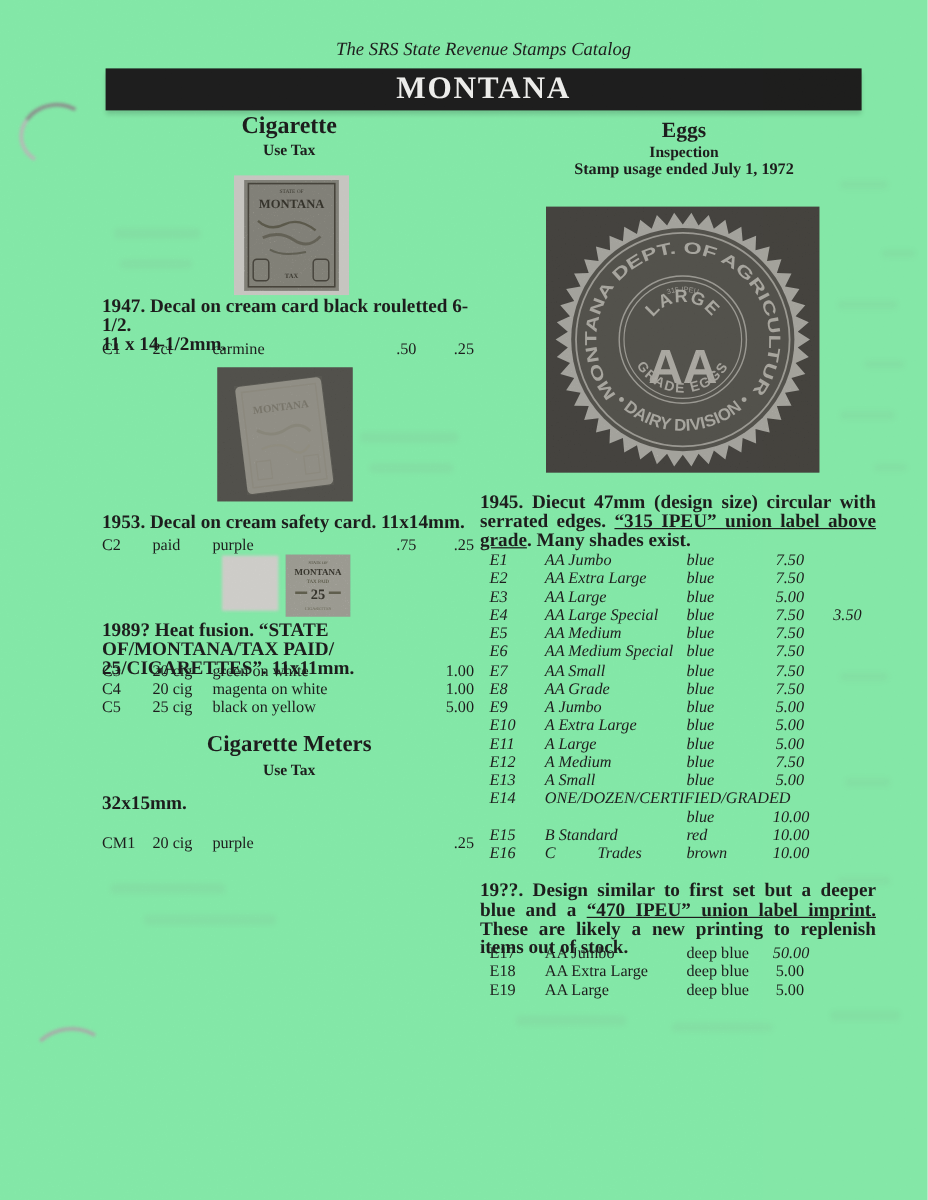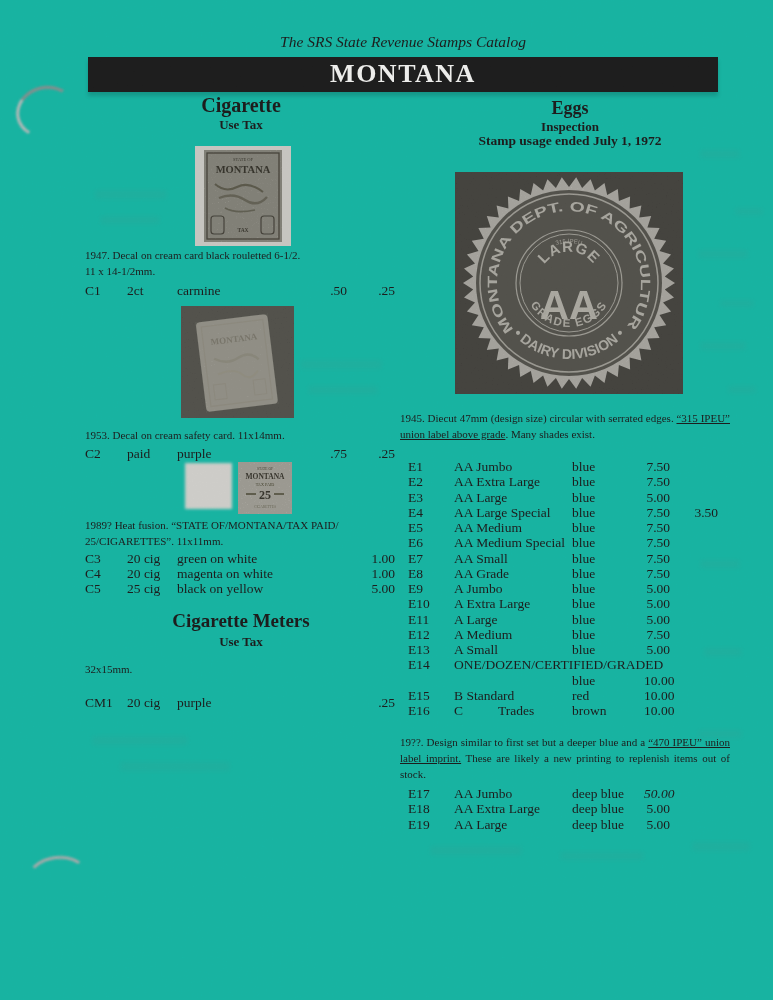--- a/index.html
+++ b/index.html
@@ -1,24 +1,24 @@
 <!DOCTYPE html>
 <html><head>
 <meta charset="utf-8">
 <style>
   html,body{margin:0;padding:0;background:#e8e8e8;}
-  #page{position:relative;width:773px;height:1000px;background:#14b8a6;overflow:hidden;
+  #page{position:relative;width:773px;height:1000px;background:#86efac;overflow:hidden;
         font-family:"Liberation Serif",serif;color:#1a1a1a;}
   .abs{position:absolute;}
   .center{text-align:center;}
   .b{font-weight:bold;}
   .it{font-style:italic;}
   .ul{text-decoration:underline;}
   .j{text-align:justify;}
-  .para{font-weight:normal;font-size:11px;line-height:15.8px;}
+  .para{font-weight:bold;font-size:16px;line-height:15.8px;}
 
   #catalog-title{left:88px;top:33px;width:630px;font-style:italic;font-size:15.5px;}
   #title-bar{left:88px;top:57px;width:630px;height:35px;background:#1b1b1b;
              box-shadow:0 4px 4px rgba(0,0,0,0.16);}
   #title-bar .t{width:100%;line-height:34px;text-align:center;color:#f5f5f3;
                 font-weight:bold;font-size:26px;letter-spacing:1.5px;}
 
   
   #cig-title{left:85px;top:94px;width:312px;font-size:20px;}
   #cig-sub{left:85px;top:117px;width:312px;font-size:13px;}
@@ -39,21 +39,21 @@
   #rowC1{left:85px;top:283px;} #rowC2{left:85px;top:446px;}
   #rowC3{left:85px;top:551px;} #rowC4{left:85px;top:566px;} #rowC5{left:85px;top:581px;}
   #rowCM1{left:85px;top:695px;}
 
   
   #eggs-title{left:415px;top:98px;width:310px;font-size:18px;}
   #eggs-sub{left:415px;top:119px;width:310px;font-size:13px;}
   #eggs-note{left:415px;top:133px;width:310px;font-size:13.5px;}
   #seal{left:455px;top:172px;}
   #p1945{left:400px;top:411px;width:330px;}
-  #etable{left:408px;top:459px;width:322px;}
+  #etable{left:408px;top:459px;width:322px;font-style:italic;}
   #p19xx{left:400px;top:735px;width:330px;}
   #etable2{left:408px;top:786px;width:322px;}
   .erow{display:grid;grid-template-columns:46px 118px 72px 26px 48px;
         font-size:13.5px;line-height:15.25px;}
   .erow .p,.erow .x{text-align:right;}
   .erow .span{grid-column:2/6;}
   .erow .g{display:inline-block;width:44px;}
 
   #footer{left:0;top:937px;width:773px;font-size:14px;}
 

